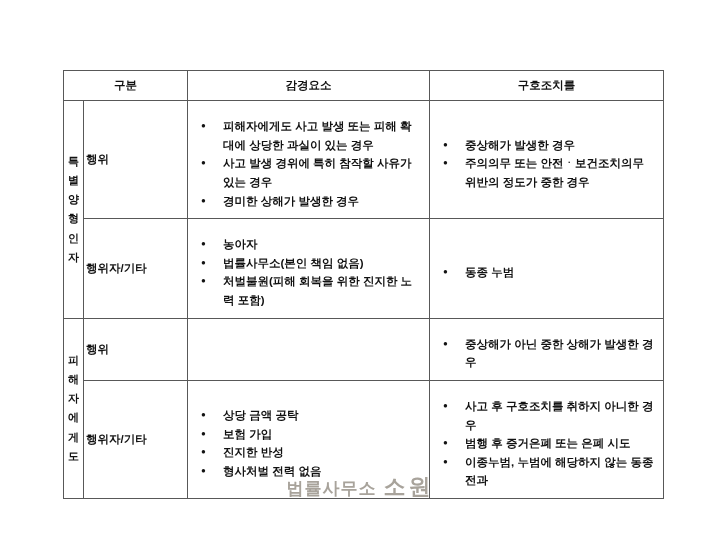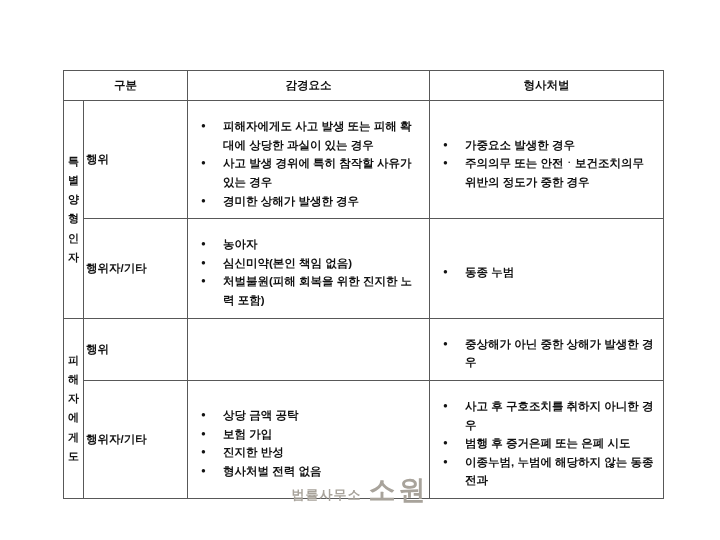--- a/index.html
+++ b/index.html
@@ -39,72 +39,72 @@
   ul.bullets li::before {
     content:"\25CF";
     position:absolute; left:4px; top:3px; font-size:8px;
   }
 
   .logo {
     position:absolute; left:0; top:472px; width:720px;
     text-align:center; white-space:nowrap;
   }
   .logo-small {
-    font-size:13px; font-weight:600; letter-spacing:1px; margin-right:7px;
+    font-size:17px; font-weight:600; letter-spacing:1px; margin-right:7px;
   }
   .logo-large {
-    font-size:27px; font-weight:700; letter-spacing:3px;
+    font-size:22px; font-weight:700; letter-spacing:3px;
   }
 </style>
 </head>
 <body>
 
 <div class="page">
 
   <table class="factors">
     <colgroup>
       <col style="width:20px">
       <col style="width:104px">
       <col style="width:242px">
       <col style="width:234px">
     </colgroup>
 
     <tbody>
         <tr>
       <td class="hdr" colspan="2">구분</td>
       <td class="hdr">감경요소</td>
-      <td class="hdr">형사처벌</td>
+      <td class="hdr">구호조치를</td>
     </tr>
 
     <tr style="height:108px;">
       <td class="vcell" rowspan="2">
         <span class="vlabel">특별양형인자</span>
       </td>
       <td class="rlabel">행위</td>
       <td class="cell-list">
         <ul class="bullets">
           <li>피해자에게도 사고 발생 또는 피해 확대에 상당한 과실이 있는 경우</li>
           <li>사고 발생 경위에 특히 참작할 사유가 있는 경우</li>
           <li>경미한 상해가 발생한 경우</li>
         </ul>
       </td>
       <td class="cell-list">
         <ul class="bullets">
-          <li>가중요소 발생한 경우</li>
+          <li>중상해가 발생한 경우</li>
           <li>주의의무 또는 안전ㆍ보건조치의무 위반의 정도가 중한 경우</li>
         </ul>
       </td>
     </tr>
 
     <tr style="height:93px;">
       <td class="rlabel">행위자/기타</td>
       <td class="cell-list">
         <ul class="bullets">
           <li>농아자</li>
-          <li>심신미약(본인 책임 없음)</li>
+          <li>법률사무소(본인 책임 없음)</li>
           <li>처벌불원(피해 회복을 위한 진지한 노력 포함)</li>
         </ul>
       </td>
       <td class="cell-list">
         <ul class="bullets">
           <li>동종 누범</li>
         </ul>
       </td>
     </tr>
 

